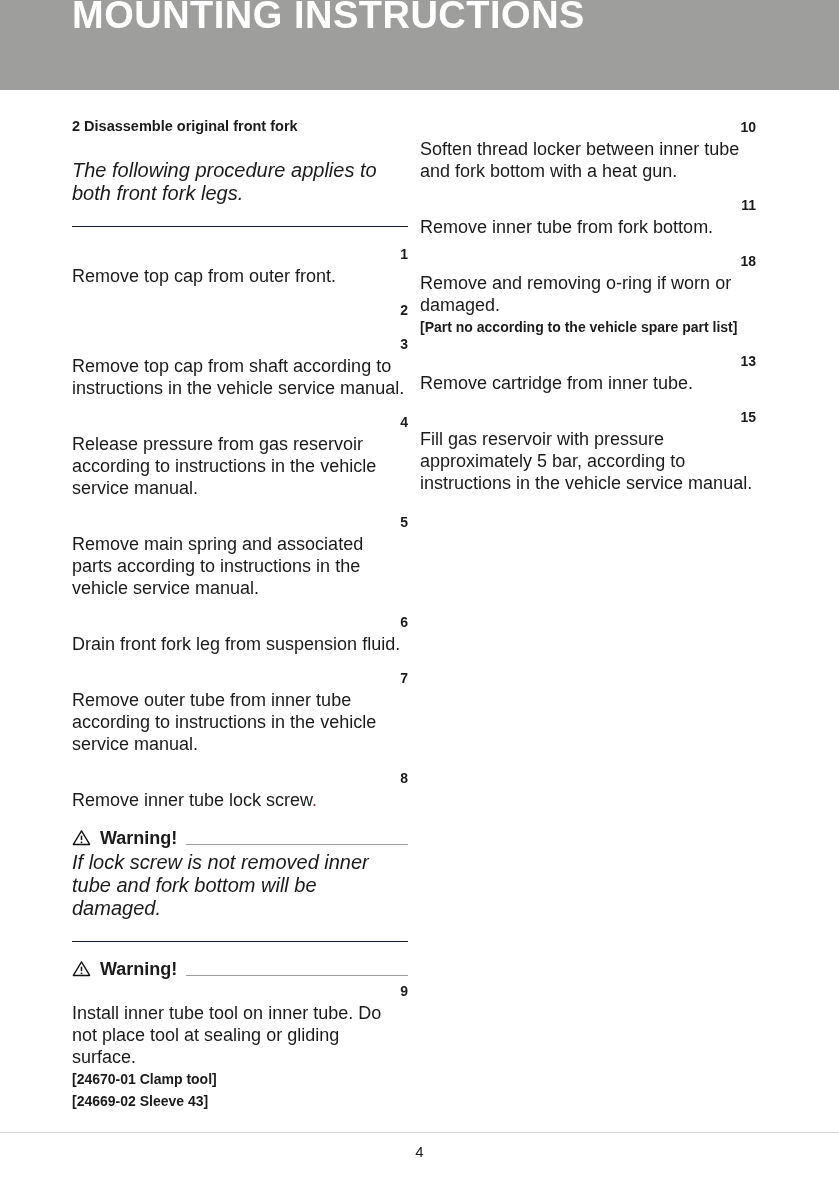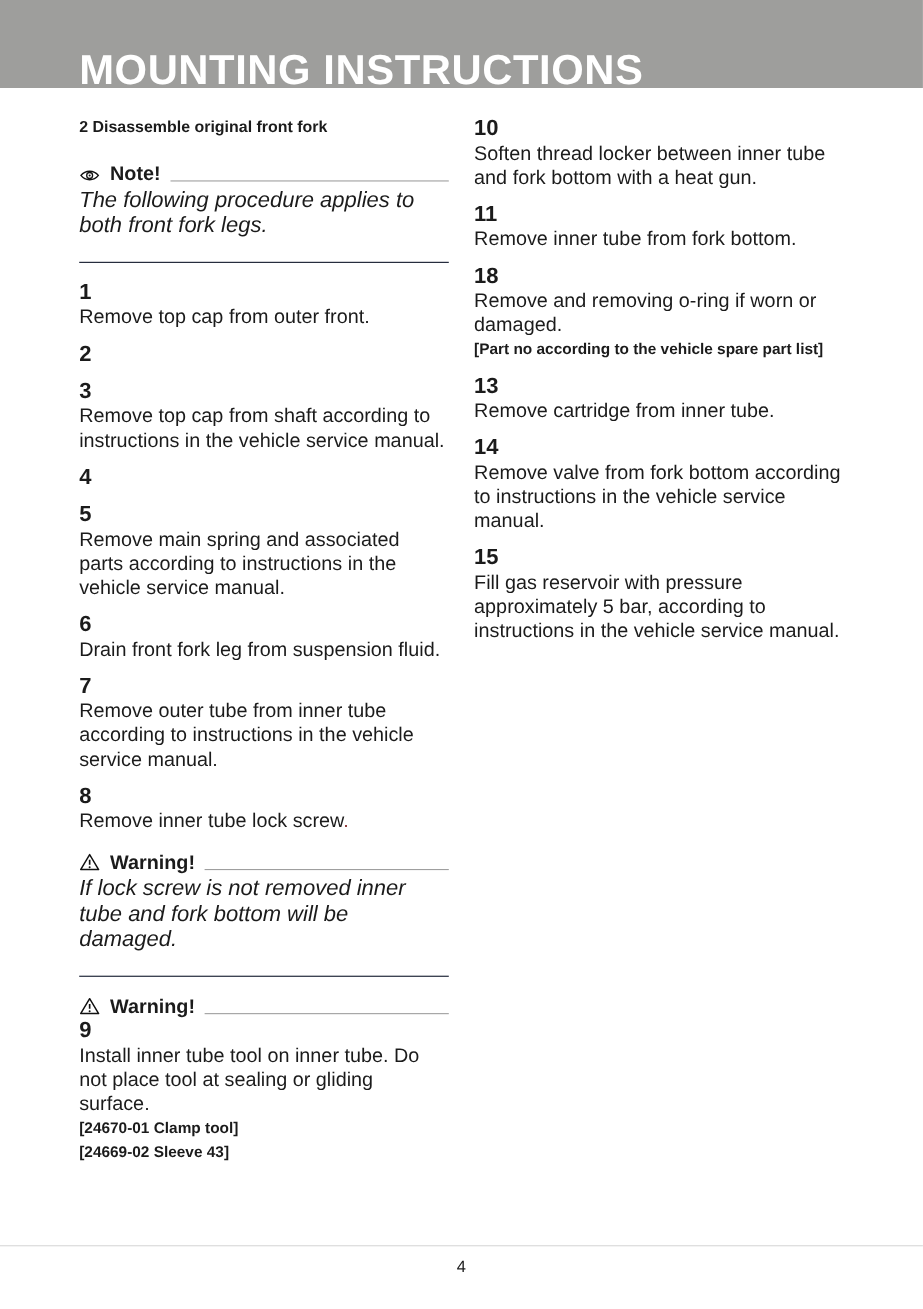--- a/index.html
+++ b/index.html
@@ -6,40 +6,39 @@
   body {
     width:839px; height:1190px;
     background:#ffffff;
     font-family:"Liberation Sans", sans-serif;
     color:#1b1b1b;
     position:relative;
     overflow:hidden;
   }
   
   .header-band {
-    height:80px;
+    height:90px;
     background:#9e9e9c;
     display:flex;
-    align-items:flex-end;
     padding-left:72px;
     box-sizing:border-box;
   }
   .doc-title {
     margin:0;
     color:#ffffff;
     font-size:38px;
     font-weight:bold;
     letter-spacing:0.5px;
     line-height:0.82;
   }
   
   .content {
     display:flex;
     padding:26px 0 0 72px;
-    gap:23px;
+    gap:12px;
     box-sizing:border-box;
   }
   .col { width:336px; flex:0 0 336px; }
 
   .section-heading {
     font-size:14.5px;
     font-weight:bold;
     margin:0 0 21px 0;
     line-height:20px;
   }
@@ -65,23 +64,24 @@
     font-size:20px;
     line-height:23px;
     padding:2px 0 21px 0;
     border-bottom:1px solid #0f172a;
     margin-bottom:16px;
   }
 
   
   .step { margin-bottom:12px; }
   .step-num {
-    font-size:20px;
-    font-weight:bold;
-    line-height:22px;
+    font-size:14px;
+    font-weight:bold;
+    line-height:22px;
+    text-align:right;
   }
   .step-text {
     font-size:18px;
     line-height:22px;
   }
   .tool-line {
     font-size:14px;
     font-weight:bold;
     line-height:22px;
   }
@@ -114,47 +114,37 @@
   <h1 class="doc-title">MOUNTING INSTRUCTIONS</h1>
 </div>
 
 <div class="content">
 
   <div class="col">
 
     <p class="section-heading">2 Disassemble original front fork</p>
 
     <div class="callout">
-      <div class="callout-head">
-        <span class="icon-wrap">
-          <svg width="19" height="13" viewBox="0 0 24 16">
-            <path d="M2 8 C 7 1.5 17 1.5 22 8 C 17 14.5 7 14.5 2 8 Z" fill="none" stroke="#111" stroke-width="1.6"></path>
-            <circle cx="12" cy="8" r="3.4" fill="none" stroke="#111" stroke-width="1.5"></circle>
-            <circle cx="12" cy="8" r="1.2" fill="#111"></circle>
-          </svg>
-        </span>
-        <span>Note!</span>
-        <span class="head-rule"></span>
-      </div>
       <div class="callout-body">The following procedure applies to both front fork legs.</div>
     </div>
 
     <div class="step">
       <div class="step-num">1</div>
       <div class="step-text">Remove top cap from outer front.</div>
     </div>
     <div class="step">
       <div class="step-num">2</div>
     </div>
     <div class="step">
       <div class="step-num">3</div>
       <div class="step-text">Remove top cap from shaft according to instructions in the vehicle service manual.</div>
     </div>
     <div class="step">
       <div class="step-num">4</div>
+      <div class="step-text">Release pressure from gas reservoir according to instructions in the vehicle service manual.</div>
     </div>
     <div class="step">
       <div class="step-num">5</div>
       <div class="step-text">Remove main spring and associated parts according to instructions in the vehicle service manual.</div>
     </div>
     <div class="step">
       <div class="step-num">6</div>
       <div class="step-text">Drain front fork leg from suspension fluid.</div>
     </div>
     <div class="step">
@@ -217,24 +207,20 @@
     <div class="step">
       <div class="step-num">18</div>
       <div class="step-text">Remove and removing o-ring if worn or damaged.</div>
       <div class="tool-line">[Part no according to the vehicle spare part list]</div>
     </div>
     <div class="step">
       <div class="step-num">13</div>
       <div class="step-text">Remove cartridge from inner tube.</div>
     </div>
     <div class="step">
-      <div class="step-num">14</div>
-      <div class="step-text">Remove valve from fork bottom according to instructions in the vehicle service manual.</div>
-    </div>
-    <div class="step">
       <div class="step-num">15</div>
       <div class="step-text">Fill gas reservoir with pressure approximately 5 bar, according to instructions in the vehicle service manual.</div>
     </div>
 
   </div>
 </div>
 
 <div class="footer-rule"></div>
 <div class="page-num">4</div>
 

